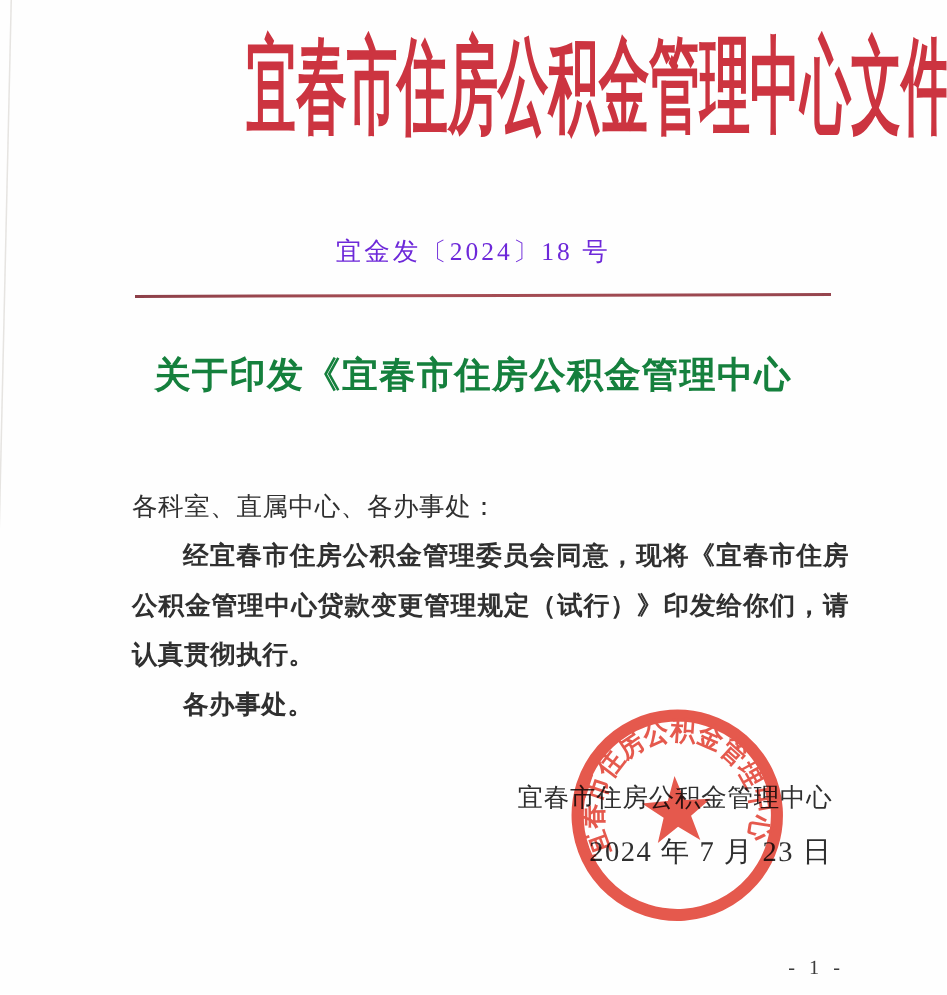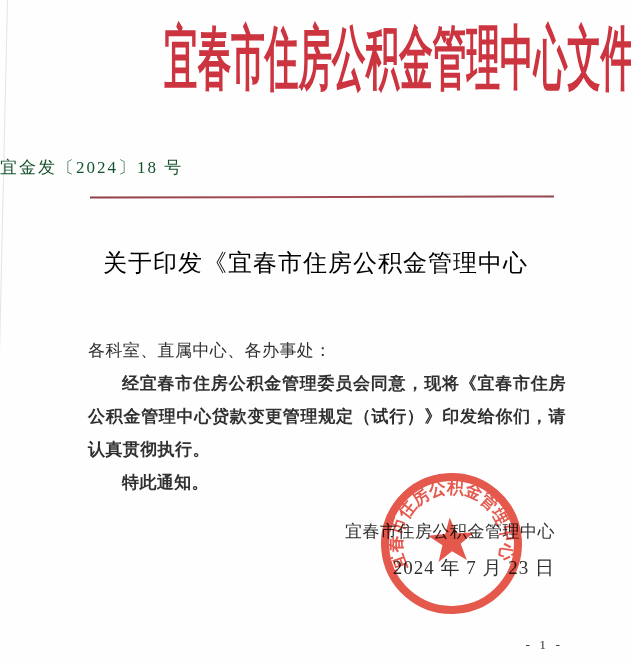--- a/index.html
+++ b/index.html
@@ -43,48 +43,49 @@
     white-space: nowrap;
     transform: scaleX(0.48);
     transform-origin: center;
     letter-spacing: 0px;
   }
   .doc-number {
     position: absolute;
     top: 156px;
     left: 0;
     right: 0;
+    text-align: center;
     font-size: 17px;
     letter-spacing: 2px;
-    color: #14532d;
+    color: #6d28d9;
   }
   .red-rule {
     position: absolute;
     top: 196px;
     left: 90px;
     width: 464px;
     height: 2px;
     background: linear-gradient(90deg, #8d4049, #a84e55 40%, #96454e);
     transform: rotate(-0.15deg);
   }
   .doc-title {
     position: absolute;
-    top: 246px;
+    top: 234px;
     left: 0;
     right: 0;
     text-align: center;
     font-size: 24px;
-    font-weight: normal;
+    font-weight: bold;
     line-height: 34px;
-    color: #000000;
+    color: #15803d;
     letter-spacing: 1px;
   }
   .body-text {
     position: absolute;
-    top: 334px;
+    top: 321px;
     left: 88px;
     width: 478px;
     font-size: 17px;
     line-height: 33px;
     color: #303030;
     text-align: justify;
     letter-spacing: 0.4px;
   }
   .body-text p {
     margin: 0;
@@ -144,21 +145,21 @@
 
   <div class="red-rule"></div>
 
   <div class="doc-title">
     <div>关于印发《宜春市住房公积金管理中心</div>
   </div>
 
   <div class="body-text">
     <p>各科室、直属中心、各办事处：</p>
     <p class="indent">经宜春市住房公积金管理委员会同意，现将《宜春市住房公积金管理中心贷款变更管理规定（试行）》印发给你们，请认真贯彻执行。</p>
-    <p class="indent">特此通知。</p>
+    <p class="indent">各办事处。</p>
   </div>
 
   <div class="signature">
     <div class="sig-name">宜春市住房公积金管理中心</div>
     <div class="sig-date">2024 年 7 月 23 日</div>
   </div>
 
   <svg class="seal" viewBox="0 0 146 146">
     <circle cx="73" cy="73" r="66" fill="none" stroke="#e23b2e" stroke-width="8"></circle>
     <polygon points="73,47 78.6,63.2 95.8,63.6 82.1,74 87.1,90.4 73,80.6 58.9,90.4 63.9,74 50.2,63.6 67.4,63.2" fill="#e23b2e"></polygon>

